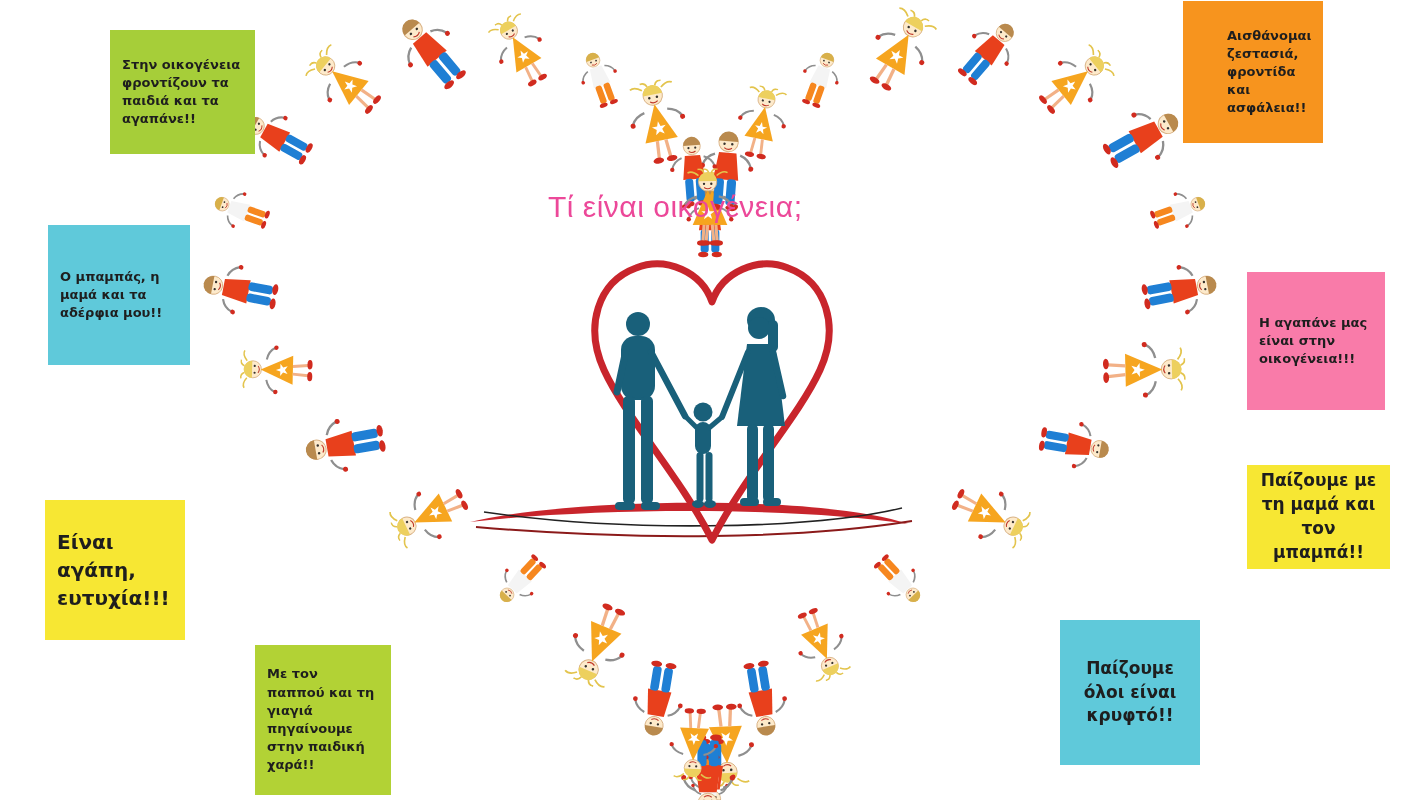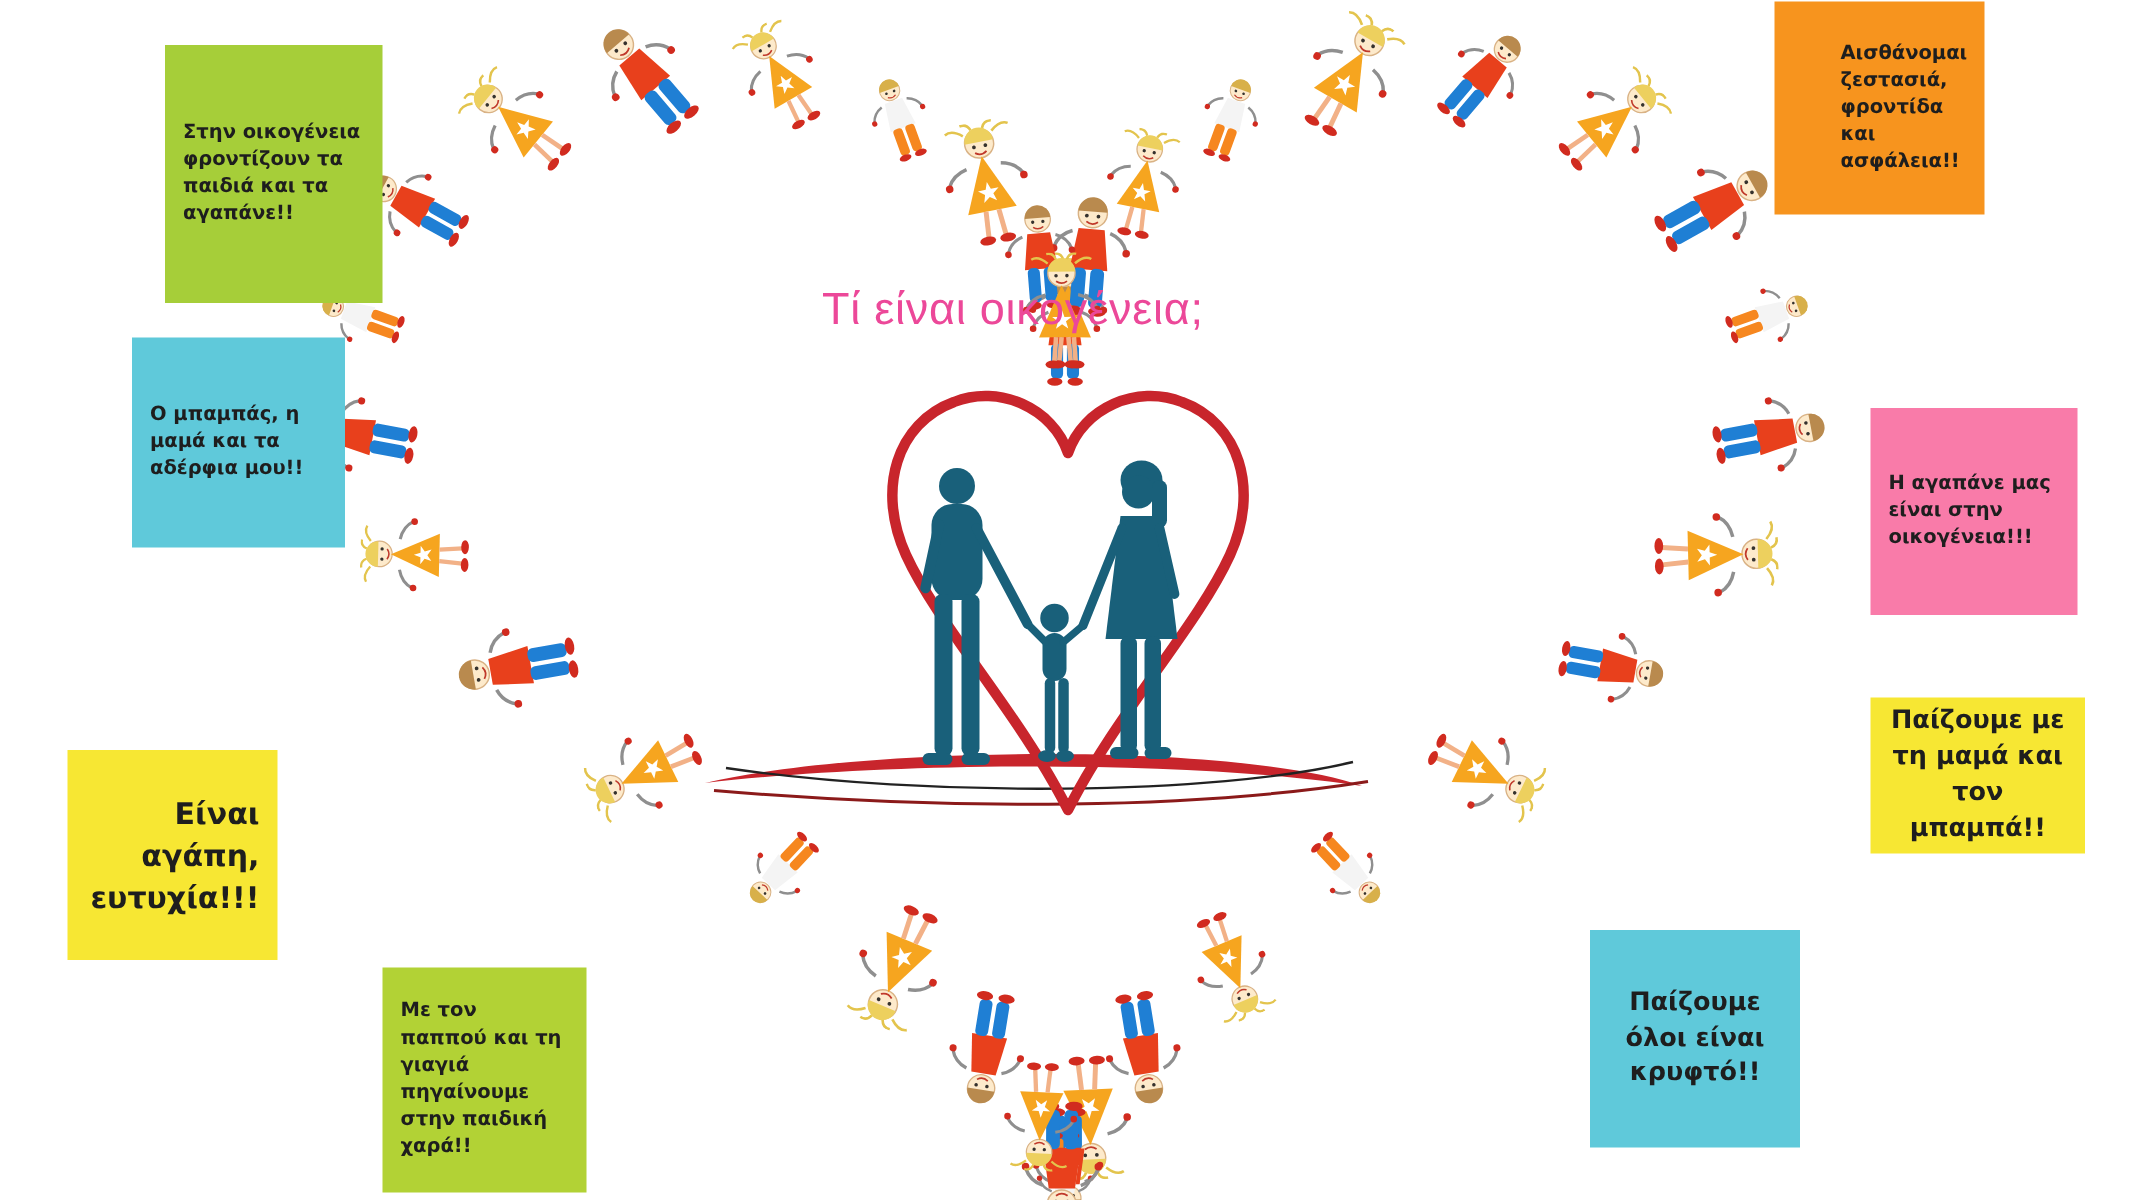--- a/index.html
+++ b/index.html
@@ -29,24 +29,24 @@
   }
 
   
   .note {
     position:absolute; z-index:5;
     display:flex; align-items:center;
     padding:12px 12px;
     font-weight:bold; color:#1e1e1e; line-height:1.4;
   }
   .note.small { font-size:13px; text-align:left; }
-  .note.big   { font-size:20px; text-align:right; justify-content:center; }
+  .note.big   { font-size:20px; text-align:left; justify-content:center; }
   .note.med   { font-size:17px; text-align:center; justify-content:center; }
 
-  .n0 { left:110px;  top:30px;  width:145px; height:172px;align-items:center; }
+  .n0 { left:110px;  top:30px;  width:145px; height:124px;align-items:center; }
   .n1 { left:48px;   top:225px; width:142px; height:140px; }
   .n2 { left:45px;   top:500px; width:140px; height:140px; }
   .n3 { left:255px;  top:645px; width:136px; height:150px; }
   .n4 { left:1183px; top:1px;  width:140px; height:142px;padding-left:44px; }
   .n5 { left:1247px; top:272px; width:138px; height:138px; }
   .n6 { left:1247px; top:465px; width:143px; height:104px; }
   .n7 { left:1060px; top:620px; width:140px; height:145px; }
 </style>
 </head>
 <body>
@@ -824,21 +824,21 @@
         <rect x="303" y="184" width="11" height="78" rx="5"></rect>
         <rect x="280" y="258" width="19" height="8" rx="4"></rect>
         <rect x="303" y="258" width="18" height="8" rx="4"></rect>
       </g>
     </g>
   </svg>
 
   <div class="note small n0" style="background: rgb(166, 206, 57);">
       <span>Στην οικογένεια φροντίζουν τα παιδιά και τα αγαπάνε!!</span>
     </div>
-  <div class="note small n1" style="background: rgb(95, 201, 218); margin-left: 40px;">
+  <div class="note small n1" style="background: rgb(95, 201, 218);">
       <span>Ο μπαμπάς, η μαμά και τα αδέρφια μου!!</span>
     </div>
   <div class="note big   n2" style="background: rgb(247, 231, 51);">
       <span>Είναι αγάπη, ευτυχία!!!</span>
     </div>
   <div class="note small n3" style="background: rgb(178, 210, 53);">
       <span>Με τον παππού και τη γιαγιά πηγαίνουμε στην παιδική χαρά!!</span>
     </div>
   <div class="note small n4" style="background: rgb(247, 148, 30);">
       <span>Αισθάνομαι ζεστασιά, φροντίδα και ασφάλεια!!</span>

